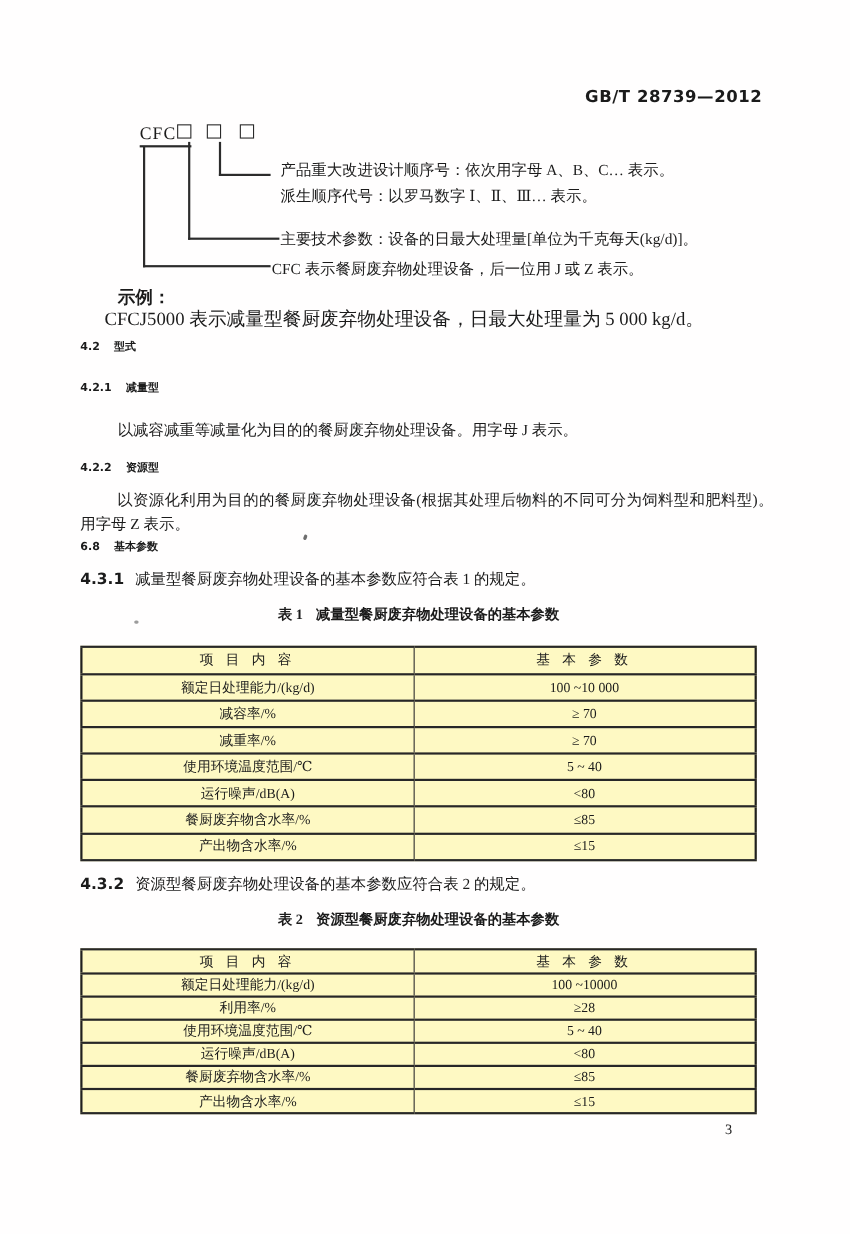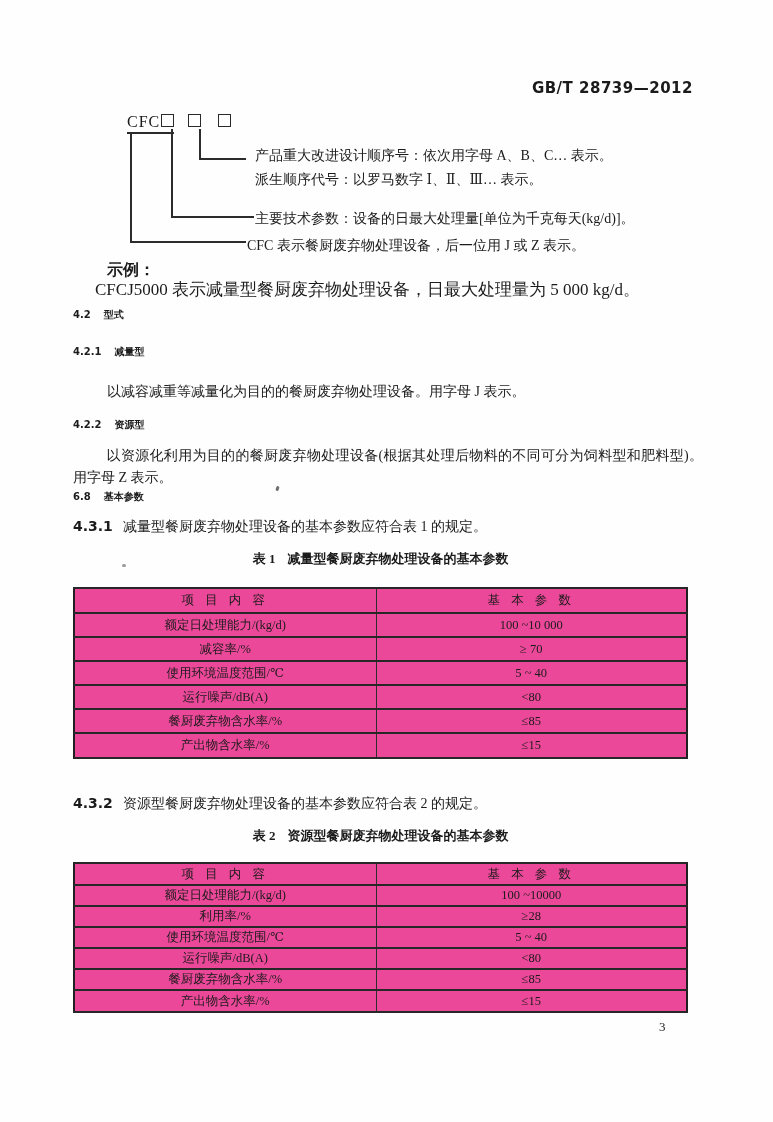--- a/index.html
+++ b/index.html
@@ -48,21 +48,21 @@
   .p-431{ left:73px; top:518px; }
   .p-432{ left:73px; top:795px; }
   
   .tcaption{ left:73px; width:615px; text-align:center; font-weight:bold; font-size:13px;
     font-family:Liberation Serif, serif; white-space:nowrap;}
   .cap-1{ top:550px; }
   .cap-2{ top:827px; }
   .tcaption .cap-label{ margin-right:12px; }
   
   table.ptable{ border-collapse:collapse; table-layout:fixed; width:615px;
-    font-size:12.5px; background:#ec4899;}
+    font-size:12.5px; background:#fef9c3;}
   table.ptable td, table.ptable th{
     border-top:2px solid #272727; border-bottom:2px solid #272727;
     border-left:1.2px solid #2e2e2e; border-right:1.2px solid #2e2e2e;
     text-align:center; vertical-align:middle; padding:0 4px; font-weight:normal;
     overflow:hidden; white-space:nowrap;
   }
   table.ptable{ border:2px solid #202020; }
   table.ptable col.c1{ width:302px; }
   table.ptable th{ letter-spacing:4px; }
   .t1{ left:73px; top:587px; }
@@ -140,20 +140,24 @@
     </tr>
     <tr>
       <td>额定日处理能力/(kg/d)</td>
       <td>100 ~10 000</td>
     </tr>
     <tr>
       <td>减容率/%</td>
       <td>≥ 70</td>
     </tr>
     <tr>
+      <td>减重率/%</td>
+      <td>≥ 70</td>
+    </tr>
+    <tr>
       <td>使用环境温度范围/℃</td>
       <td>5 ~ 40</td>
     </tr>
     <tr>
       <td>运行噪声/dB(A)</td>
       <td>&lt;80</td>
     </tr>
     <tr>
       <td>餐厨废弃物含水率/%</td>
       <td>≤85</td>

